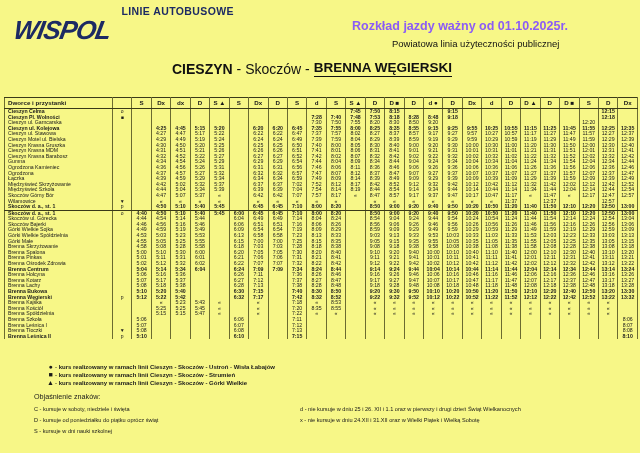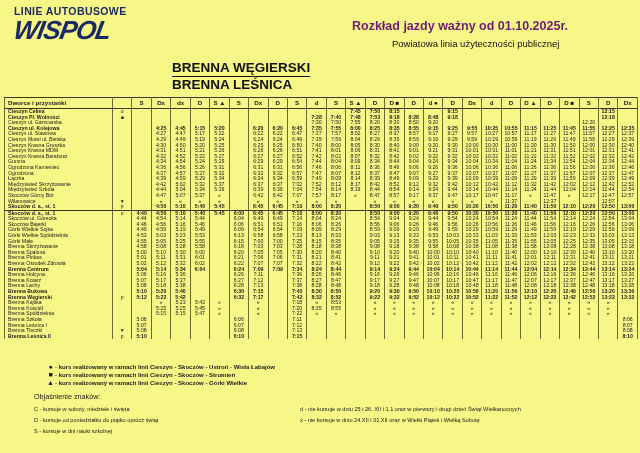--- a/index.html
+++ b/index.html
@@ -7,32 +7,32 @@
     width:640px;height:453px;overflow:hidden;
     background:#f7f787;
     font-family:"Liberation Sans","DejaVu Sans",sans-serif;
     color:#1a1a1a;
     position:relative;
   }
   
   #logo{position:absolute;left:14px;top:6px;width:220px;}
   #logo .lg-top{
     font-size:10.5px;font-weight:bold;letter-spacing:.4px;
-    color:#1c2a63;line-height:11px;white-space:nowrap;
+    color:#1c2a63;line-height:11px;white-space:nowrap;text-align:right;
   }
   #logo .lg-main{
     font-size:26px;font-weight:bold;font-style:italic;
     color:#1c2a63;line-height:26px;letter-spacing:-1px;
     transform:skewX(-10deg);transform-origin:left center;
     white-space:nowrap;
   }
   
   #hdr-valid{
     position:absolute;left:352px;top:19px;
-    font-size:12.5px;font-weight:bold;color:#701a75;white-space:nowrap;
+    font-size:12.5px;font-weight:bold;color:#8b5cf6;white-space:nowrap;
   }
   #hdr-sub{
     position:absolute;left:392px;top:38px;
     font-size:9.5px;font-weight:normal;color:#111;white-space:nowrap;
   }
   
   #route{
     position:absolute;left:172px;top:60px;width:460px;
     display:flex;align-items:center;
   }
@@ -77,23 +77,26 @@
 
 <div id="logo">
   <div class="lg-top">LINIE AUTOBUSOWE</div>
   <div class="lg-main">WISPOL</div>
 </div>
 
 <div id="hdr-valid">Rozkład jazdy ważny od 01.10.2025r.</div>
 <div id="hdr-sub">Powiatowa linia użyteczności publicznej</div>
 
 <div id="route">
+  <div class="r-left">
+    <span>CIESZYN</span>
+    <span class="thin">- Skoczów -</span>
+  </div>
   <div class="r-right">
     <div class="d1">BRENNA WĘGIERSKI</div>
-    <div>BRENNA LEŚNICA</div>
   </div>
 </div>
 
 <div id="tbl-wrap">
   <table class="sched">
     <thead>
       <tr>
         <th class="stops">Dworce i przystanki</th>
         <th class="mark"></th>
       <th class="b">S</th>

